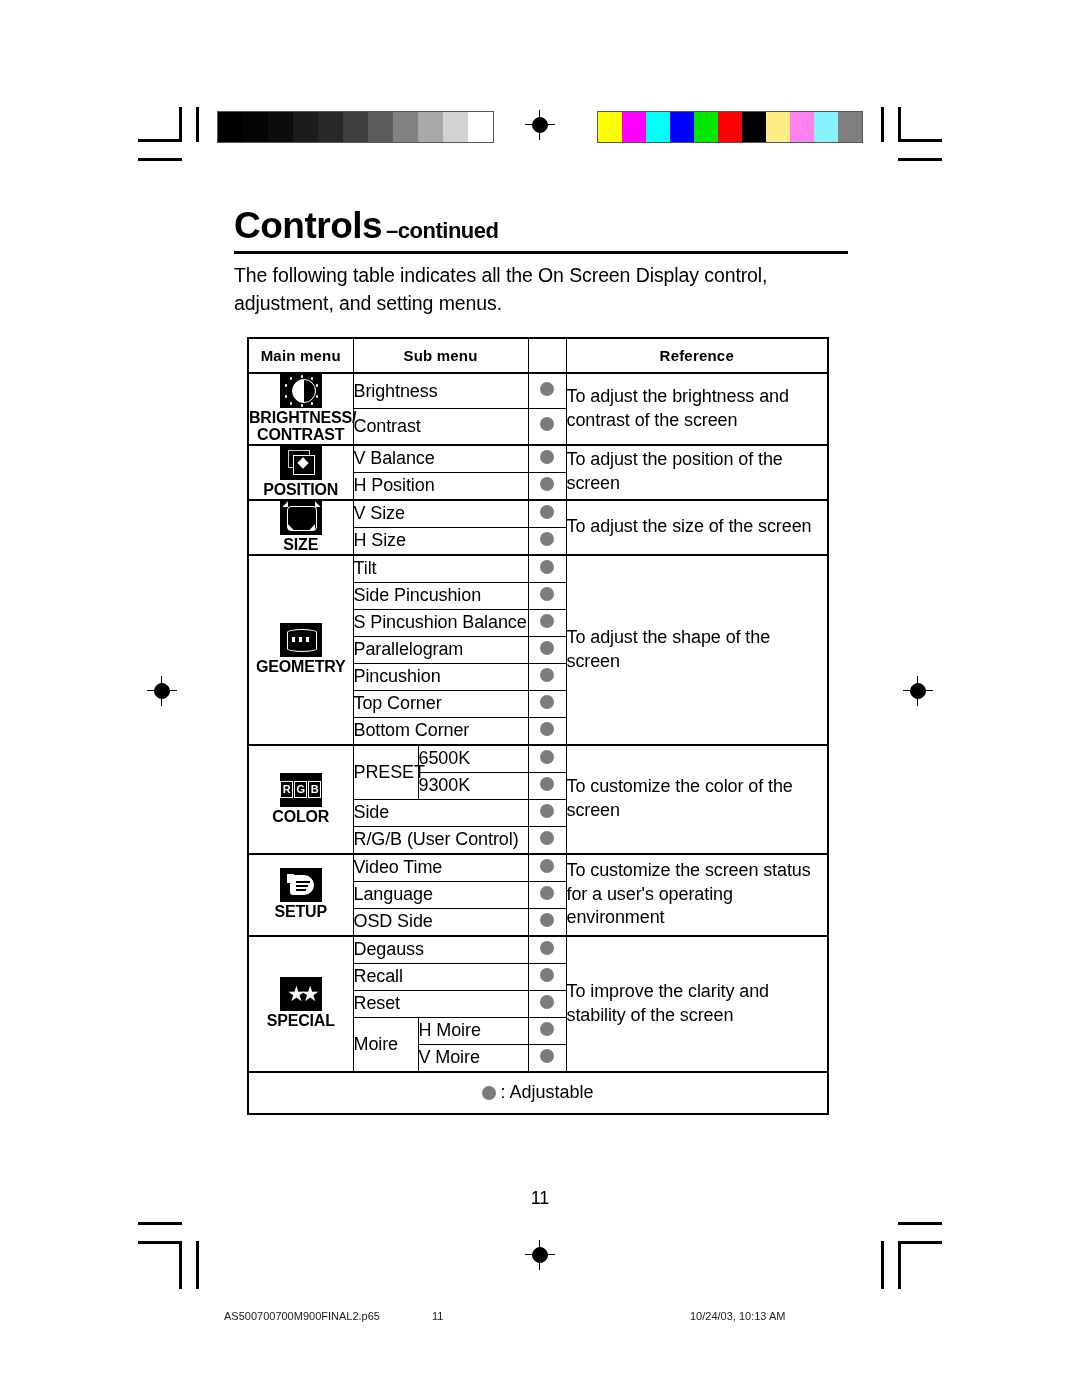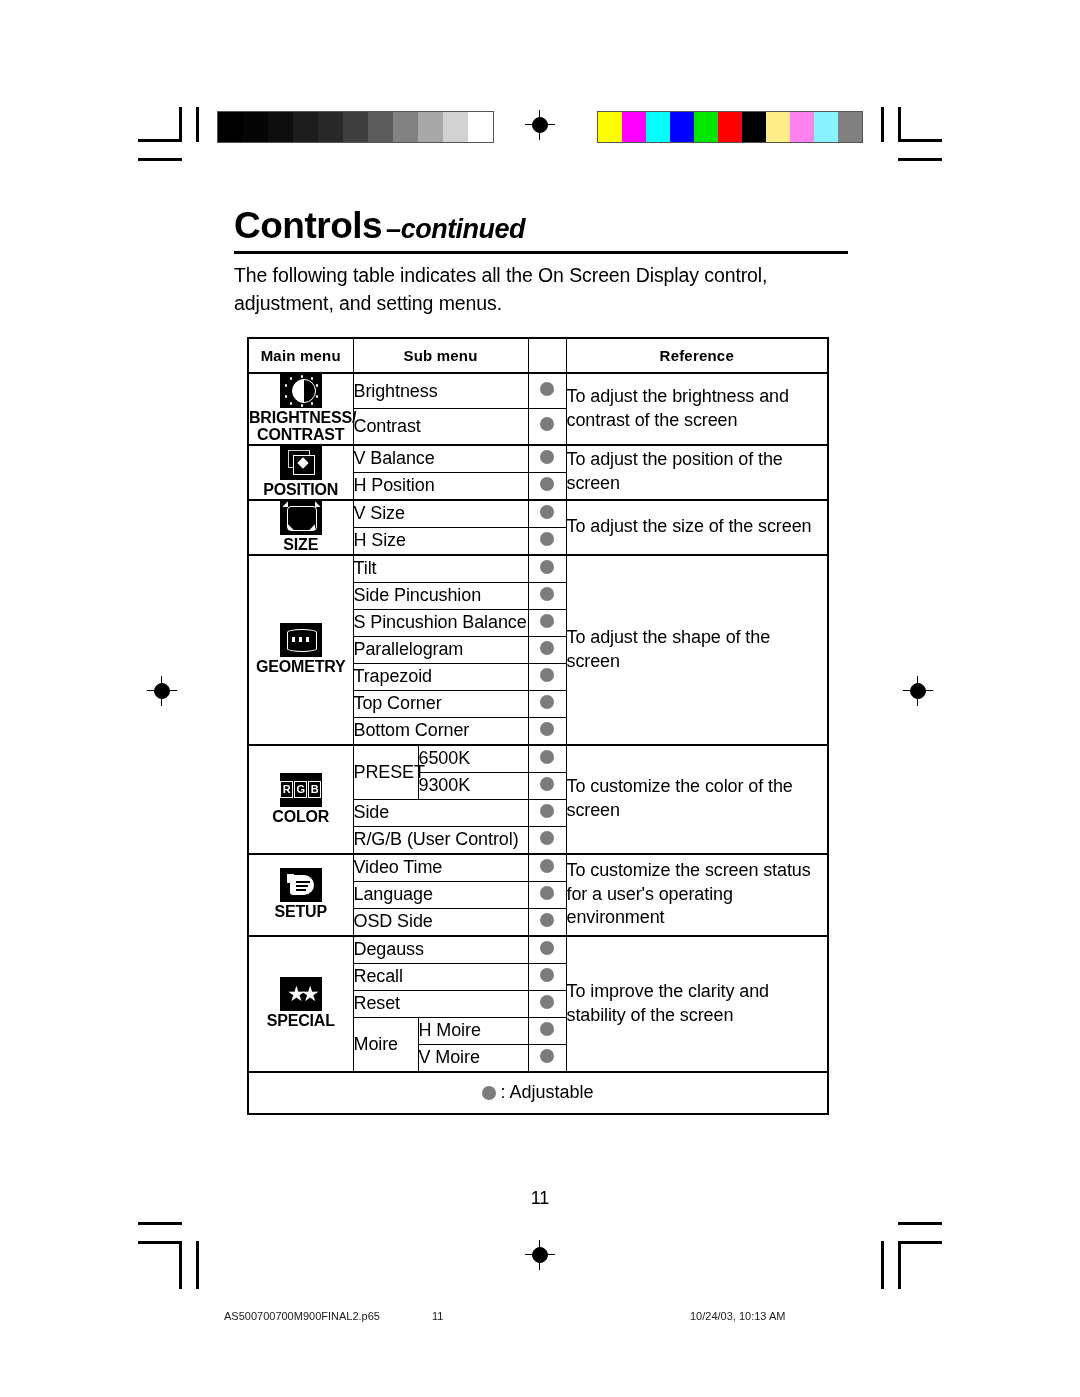--- a/index.html
+++ b/index.html
@@ -50,22 +50,21 @@
   #heading .title-line {
     font-weight: bold;
     letter-spacing: -0.5px;
     white-space: nowrap;
   }
   #heading .title-main {
     font-size: 37px;
     font-weight: bold;
   }
   #heading .title-sub {
-    font-size: 27px;
-    font-style: italic;
+    font-size: 22px;
     font-weight: bold;
     margin-left: 4px;
   }
   #heading .rule {
     border-top: 3px solid #000;
     margin-top: 4px;
     width: 614px;
   }
   #intro {
     position: absolute;
@@ -398,21 +397,21 @@
       </tr>
       <tr>
         <td class="sub-cell" colspan="2">S Pincushion Balance</td>
         <td class="dot-cell"><span class="dot"></span></td>
       </tr>
       <tr>
         <td class="sub-cell" colspan="2">Parallelogram</td>
         <td class="dot-cell"><span class="dot"></span></td>
       </tr>
       <tr>
-        <td class="sub-cell" colspan="2">Trapezoid</td>
+        <td class="sub-cell" colspan="2">Pincushion</td>
         <td class="dot-cell"><span class="dot"></span></td>
       </tr>
       <tr>
         <td class="sub-cell" colspan="2">Top Corner</td>
         <td class="dot-cell"><span class="dot"></span></td>
       </tr>
       <tr>
         <td class="sub-cell" colspan="2">Bottom Corner</td>
         <td class="dot-cell"><span class="dot"></span></td>
       </tr>

